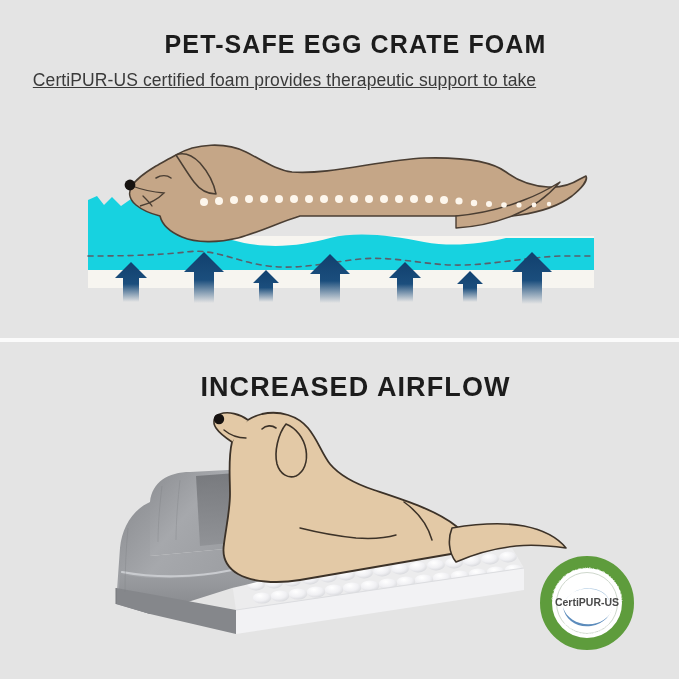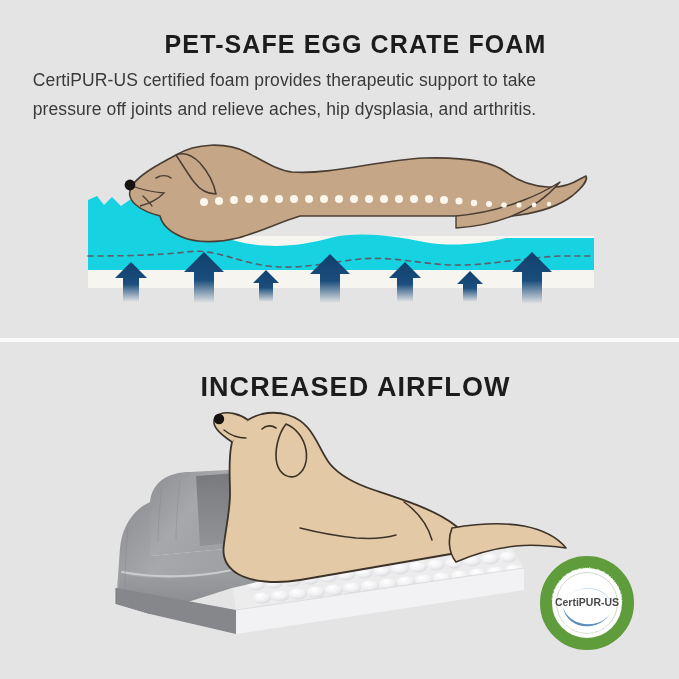--- a/index.html
+++ b/index.html
@@ -17,37 +17,36 @@
 
   .heading{
     position:absolute;left:16px;width:679px;text-align:center;
     color:#1c1c1c;font-weight:700;letter-spacing:1.1px;
   }
   #title-top{top:30px;font-size:25px;}
   #title-bottom{top:372px;font-size:27px;}
 
   .subline{
     position:absolute;left:0;width:569px;text-align:center;
-    color:#3a3a3a;font-size:17.5px;font-weight:400;letter-spacing:.1px;
+    color:#3a3a3a;font-size:17.5px;font-weight:400;letter-spacing:.1px;text-decoration:underline;
   }
   #sub1{top:70px;}
   #sub2{top:99px;}
 
   svg{display:block;}
   .svg-abs{position:absolute;left:0;top:0;}
 </style>
 </head>
 <body>
 
 <div class="panel" id="panel-top">
 
   <div class="heading" id="title-top">PET-SAFE EGG CRATE FOAM</div>
 
   <div class="subline" id="sub1">CertiPUR-US certified foam provides therapeutic support to take</div>
-  <div class="subline" id="sub2">pressure off joints and relieve aches, hip dysplasia, and arthritis.</div>
 
   <svg class="svg-abs" width="679" height="338" viewBox="0 0 679 338">
     <defs>
       <linearGradient id="arrowGrad" x1="0" y1="0" x2="0" y2="1">
         <stop offset="0%" stop-color="#11406e"></stop>
         <stop offset="55%" stop-color="#1b4e7d"></stop>
         <stop offset="100%" stop-color="#e4e4e4"></stop>
       </linearGradient>
       <clipPath id="bedClipTop">
         <rect x="88" y="196" width="506" height="80"></rect>

